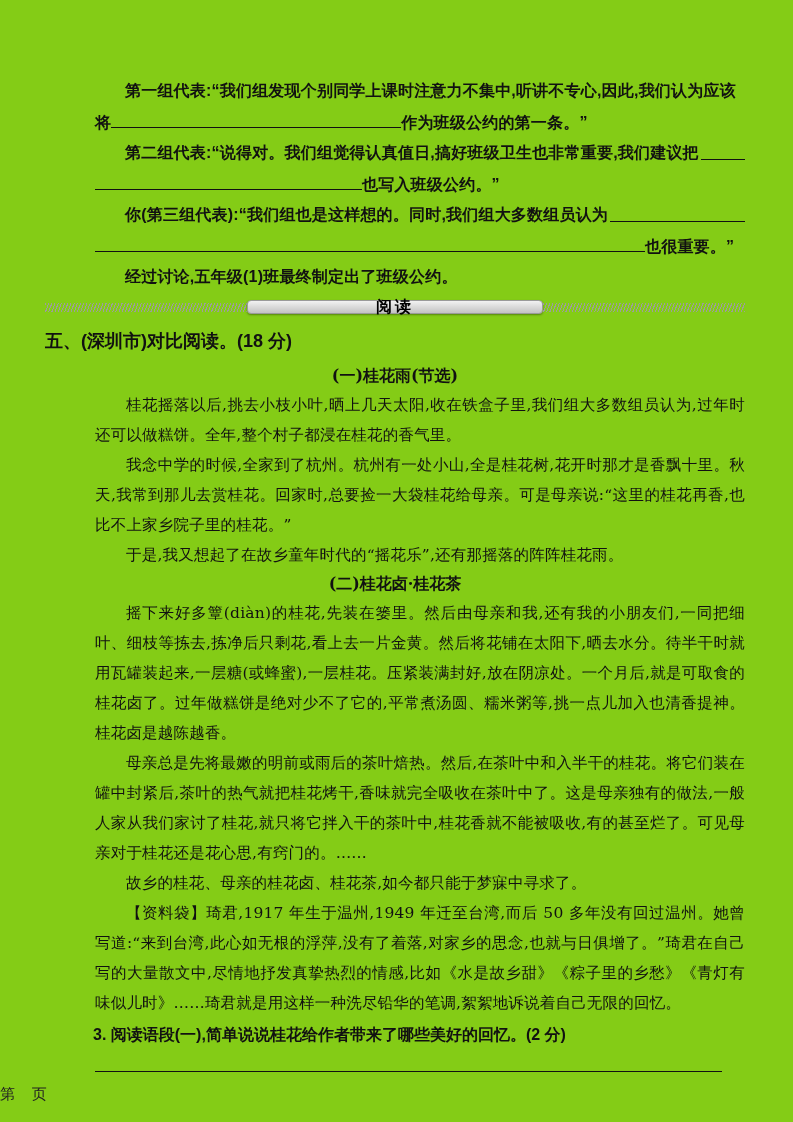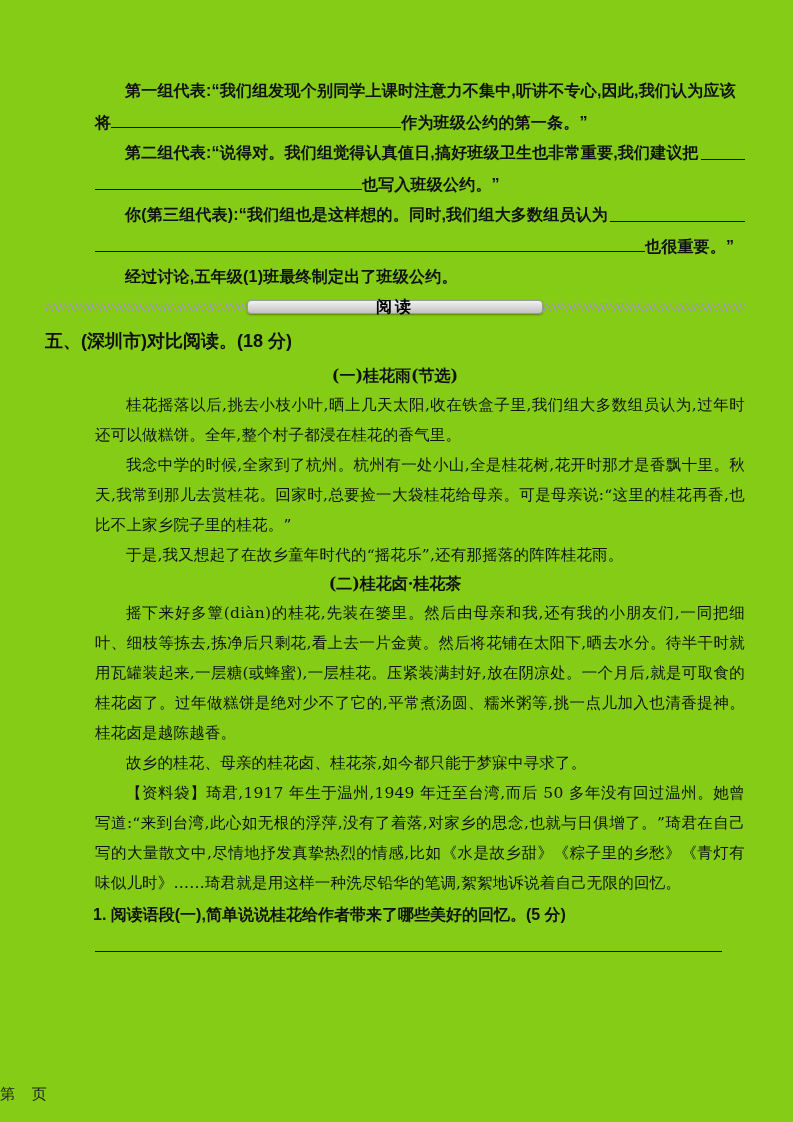--- a/index.html
+++ b/index.html
@@ -164,23 +164,24 @@
     <h3 class="p-title">(一)桂花雨(节选)</h3>
     <div class="passage-block">
       <p class="passage">桂花摇落以后,挑去小枝小叶,晒上几天太阳,收在铁盒子里,我们组大多数组员认为,过年时还可以做糕饼。全年,整个村子都浸在桂花的香气里。</p>
       <p class="passage">我念中学的时候,全家到了杭州。杭州有一处小山,全是桂花树,花开时那才是香飘十里。秋天,我常到那儿去赏桂花。回家时,总要捡一大袋桂花给母亲。可是母亲说:“这里的桂花再香,也比不上家乡院子里的桂花。”</p>
       <p class="passage">于是,我又想起了在故乡童年时代的“摇花乐”,还有那摇落的阵阵桂花雨。</p>
     </div>
 
     <h3 class="p-title">(二)桂花卤·桂花茶</h3>
     <div class="passage-block">
       <p class="passage">摇下来好多簟(diàn)的桂花,先装在篓里。然后由母亲和我,还有我的小朋友们,一同把细叶、细枝等拣去,拣净后只剩花,看上去一片金黄。然后将花铺在太阳下,晒去水分。待半干时就用瓦罐装起来,一层糖(或蜂蜜),一层桂花。压紧装满封好,放在阴凉处。一个月后,就是可取食的桂花卤了。过年做糕饼是绝对少不了它的,平常煮汤圆、糯米粥等,挑一点儿加入也清香提神。桂花卤是越陈越香。</p>
+      <p class="passage">母亲总是先将最嫩的明前或雨后的茶叶焙热。然后,在茶叶中和入半干的桂花。将它们装在罐中封紧后,茶叶的热气就把桂花烤干,香味就完全吸收在茶叶中了。这是母亲独有的做法,一般人家从我们家讨了桂花,就只将它拌入干的茶叶中,桂花香就不能被吸收,有的甚至烂了。可见母亲对于桂花还是花心思,有窍门的。……</p>
       <p class="passage">故乡的桂花、母亲的桂花卤、桂花茶,如今都只能于梦寐中寻求了。</p>
       <p class="infobag"><b class="infolabel">【资料袋】</b><span>琦君,1917 年生于温州,1949 年迁至台湾,而后 50 多年没有回过温州。她曾写道:“来到台湾,此心如无根的浮萍,没有了着落,对家乡的思念,也就与日俱增了。”琦君在自己写的大量散文中,尽情地抒发真挚热烈的情感,比如《水是故乡甜》《粽子里的乡愁》《青灯有味似儿时》……琦君就是用这样一种洗尽铅华的笔调,絮絮地诉说着自己无限的回忆。</span></p>
     </div>
 
-    <p class="question">1. 阅读语段(一),简单说说桂花给作者带来了哪些美好的回忆。(5 分)</p>
+    <p class="question">3. 阅读语段(一),简单说说桂花给作者带来了哪些美好的回忆。(2 分)</p>
     <div class="answer-line"></div>
 
   </div>
 
   <footer class="page-footer">第 页</footer>
 </div>
 
 </body></html>

